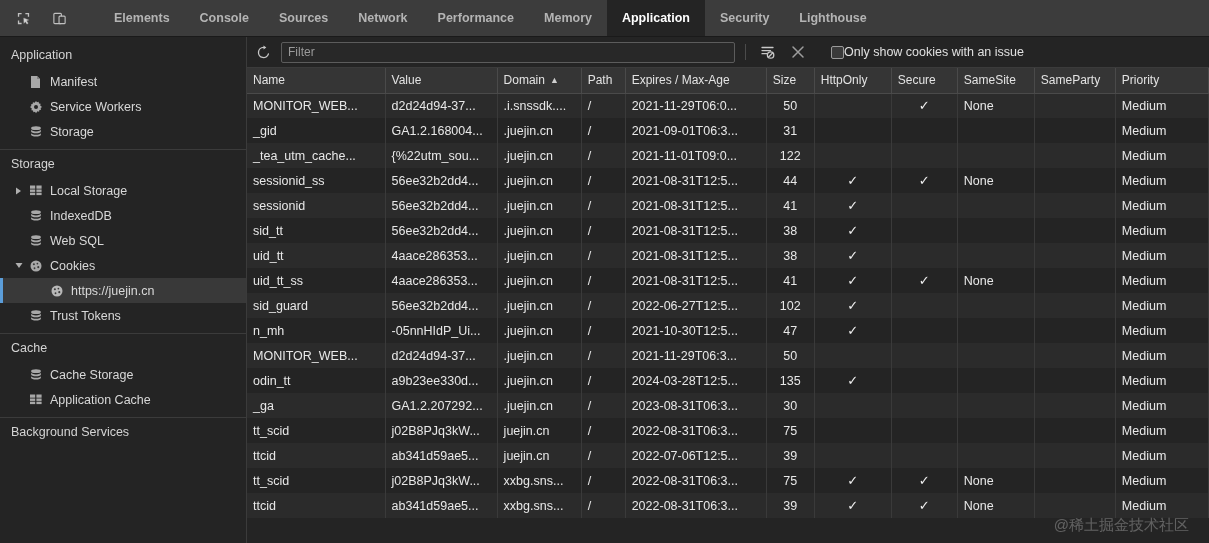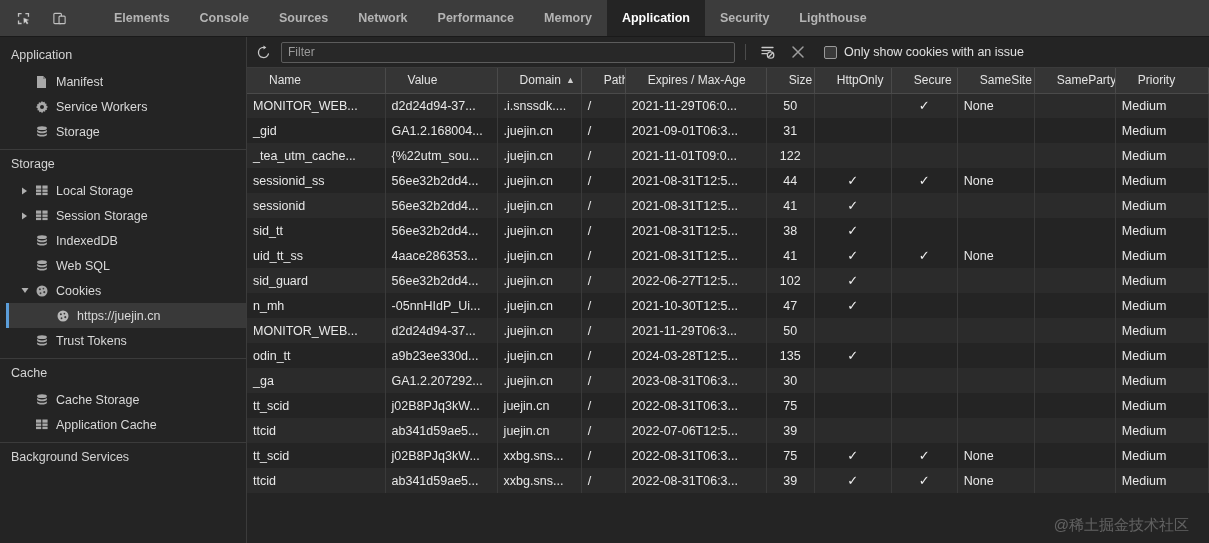--- a/index.html
+++ b/index.html
@@ -48,21 +48,20 @@
     padding: 7px 0 7px 11px;
   }
   .group-sep { height: 1px; background: #3b3b3b; margin: 5px 0 0 0; }
   .tree-item {
     display: flex; align-items: center;
     height: 25px;
     font-size: 12.5px; color: #d8d8d8;
     padding-left: 6px;
     white-space: nowrap;
     border-left: 3px solid transparent;
-    margin-left: 6px;
   }
   .tree-item.depth1 { padding-left: 24px; }
   .tree-item.depth2 { padding-left: 45px; }
   .tree-item.selected { background: #393939; border-left: 3px solid #5b9dd9; }
   .twisty {
     width: 13px; min-width: 13px; height: 13px;
     display: inline-flex; align-items: center; justify-content: center;
     margin-left: -15px; margin-right: 2px;
   }
   .twisty svg { display:block; }
@@ -93,38 +92,38 @@
     border: 1px solid #5c5c5c;
     border-radius: 2px;
     color: #d8d8d8;
     font-family: "Liberation Sans", sans-serif;
     font-size: 12px;
     padding: 0 6px;
     outline: none;
   }
   .filter-input::placeholder { color: #9a9a9a; }
   .vdiv { width: 1px; height: 16px; background: #4b4b4b; margin: 0 4px; }
-  .cbwrap { display: flex; align-items: flex-end; gap: 7px; margin-left: 8px; }
+  .cbwrap { display: flex; align-items: flex-end; gap: 0; margin-left: 15px; }
   .cbox {
     width: 13px; height: 13px; min-width: 13px;
     border: 1px solid #9a9a9a; border-radius: 2px;
     background: #3a3a3a;
   }
   .cblabel { font-size: 12.5px; color: #e0e0e0; white-space: nowrap; }
 
   
   .tablewrap { flex: 1; overflow: hidden; position: relative; }
   table.ck { width: 100%; border-collapse: collapse; table-layout: fixed; }
   table.ck th {
     background: #353535;
     color: #e3e3e3;
     font-size: 12px; font-weight: normal;
     text-align: left;
     height: 25px;
-    padding: 0 22px;
+    padding: 0 6px;
     border-right: 1px solid #4a4a4a;
     border-bottom: 1px solid #4a4a4a;
     white-space: nowrap;
     overflow: hidden;
   }
   table.ck th.num { text-align: left; }
   .sortarrow { display: inline-block; margin-left: 5px; color: #cfcfcf; font-size: 9px; vertical-align: 1px; }
   table.ck td {
     color: #e8e8e8;
     font-size: 12.5px;
@@ -229,38 +228,20 @@
         <svg width="14" height="13" viewBox="0 0 14 13">
             <rect x="1" y="1.5" width="5.2" height="3.2" fill="#a8a8a8"></rect>
             <rect x="7.4" y="1.5" width="5.2" height="3.2" fill="#a8a8a8"></rect>
             <rect x="1" y="5.5" width="5.2" height="2.4" fill="#a8a8a8"></rect>
             <rect x="7.4" y="5.5" width="5.2" height="2.4" fill="#a8a8a8"></rect>
             <rect x="1" y="8.7" width="5.2" height="2.4" fill="#a8a8a8"></rect>
             <rect x="7.4" y="8.7" width="5.2" height="2.4" fill="#a8a8a8"></rect>
           </svg>
       </span>
       <span class="tlabel">Local Storage</span>
-    </div>
-    <div class="tree-item depth1">
-      <span class="twisty">
-        <svg width="7" height="8" viewBox="0 0 7 8">
-            <path d="M1 0.5l5 3.5-5 3.5z" fill="#b0b0b0"></path>
-          </svg>
-      </span>
-      <span class="ticon">
-        <svg width="14" height="13" viewBox="0 0 14 13">
-            <rect x="1" y="1.5" width="5.2" height="3.2" fill="#a8a8a8"></rect>
-            <rect x="7.4" y="1.5" width="5.2" height="3.2" fill="#a8a8a8"></rect>
-            <rect x="1" y="5.5" width="5.2" height="2.4" fill="#a8a8a8"></rect>
-            <rect x="7.4" y="5.5" width="5.2" height="2.4" fill="#a8a8a8"></rect>
-            <rect x="1" y="8.7" width="5.2" height="2.4" fill="#a8a8a8"></rect>
-            <rect x="7.4" y="8.7" width="5.2" height="2.4" fill="#a8a8a8"></rect>
-          </svg>
-      </span>
-      <span class="tlabel">Session Storage</span>
     </div>
     <div class="tree-item depth1">
       <span class="ticon">
         <svg width="14" height="14" viewBox="0 0 16 16">
             <ellipse cx="8" cy="3.6" rx="5.6" ry="2.1" fill="#a8a8a8"></ellipse>
             <path d="M2.4 5.2v2.1c0 1.16 2.51 2.1 5.6 2.1s5.6-.94 5.6-2.1V5.2c0 1.16-2.51 2.1-5.6 2.1S2.4 6.36 2.4 5.2z" fill="#a8a8a8"></path>
             <path d="M2.4 9v2.1c0 1.16 2.51 2.1 5.6 2.1s5.6-.94 5.6-2.1V9c0 1.16-2.51 2.1-5.6 2.1S2.4 10.16 2.4 9z" fill="#a8a8a8"></path>
           </svg>
       </span>
       <span class="tlabel">IndexedDB</span>
@@ -477,20 +458,33 @@
               <td>.juejin.cn</td>
               <td>/</td>
               <td>2021-08-31T12:5...</td>
               <td class="sz">38</td>
               <td class="ctr"><span class="chk">✓</span></td>
               <td class="ctr"></td>
               <td></td>
               <td class="ctr"></td>
               <td>Medium</td>
             </tr>
+            <tr class="odd">
+              <td>uid_tt</td>
+              <td>4aace286353...</td>
+              <td>.juejin.cn</td>
+              <td>/</td>
+              <td>2021-08-31T12:5...</td>
+              <td class="sz">38</td>
+              <td class="ctr"><span class="chk">✓</span></td>
+              <td class="ctr"></td>
+              <td></td>
+              <td class="ctr"></td>
+              <td>Medium</td>
+            </tr>
             <tr class="even">
               <td>uid_tt_ss</td>
               <td>4aace286353...</td>
               <td>.juejin.cn</td>
               <td>/</td>
               <td>2021-08-31T12:5...</td>
               <td class="sz">41</td>
               <td class="ctr"><span class="chk">✓</span></td>
               <td class="ctr"><span class="chk">✓</span></td>
               <td>None</td>

